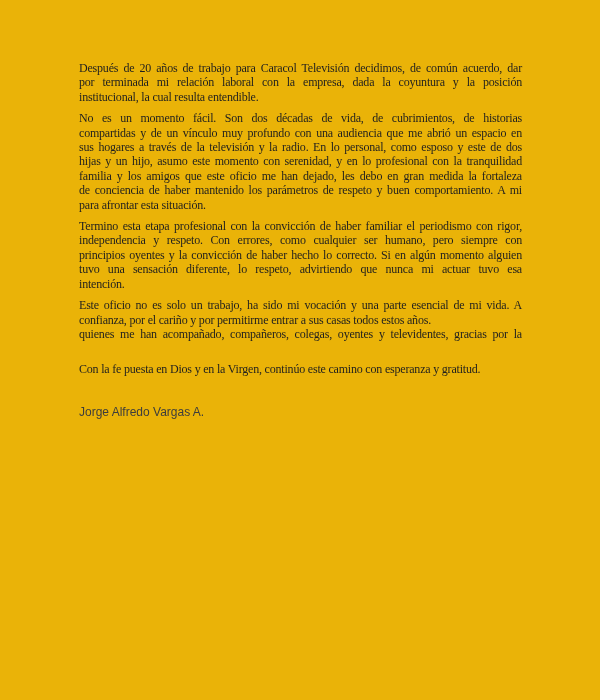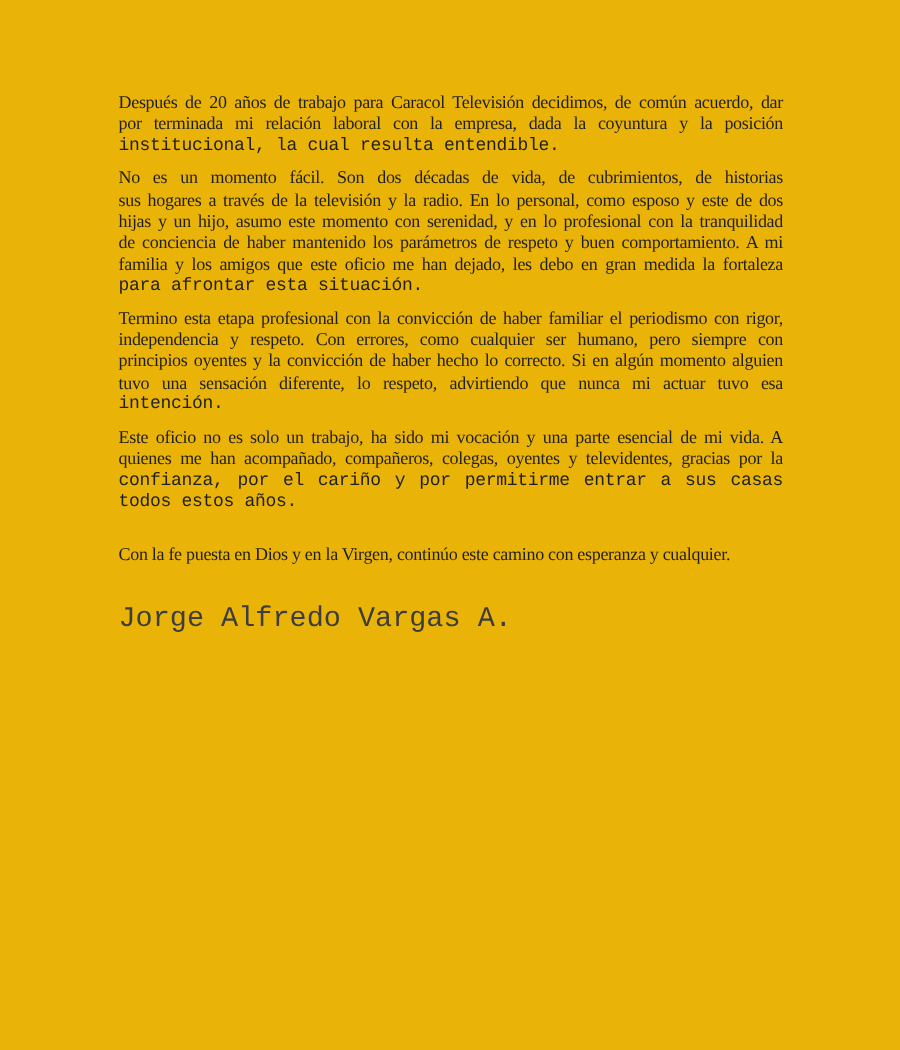--- a/index.html
+++ b/index.html
@@ -24,62 +24,63 @@
     line-height: 14.4px;
     letter-spacing: -0.2px;
     color: #1f1f1f;
   }
   .para { margin: 0 0 7px 0; }
   .line {
     text-align: justify;
     text-align-last: justify;
     text-justify: inter-word;
   }
-  .line.last { text-align-last: left; font-family: Liberation Mono, monospace; }
+  .line.last { text-align-last: left; }
   .closing {
     margin-top: 21px;
     text-align: left;
   }
   .signature {
     margin-top: 27px;
-    font-family: Liberation Mono, monospace;
-    font-size: 19px;
+    font-family: Liberation Sans, sans-serif;
+    font-size: 12px;
     line-height: 16px;
     letter-spacing: 0;
     color: #3d3d3d;
   }
 </style>
 </head>
 <body>
 
 <div class="page">
   <div class="letter">
     <div>
         <div class="para">
           <div class="line">Después de 20 años de trabajo para Caracol Televisión decidimos, de común acuerdo, dar</div>
           <div class="line">por terminada mi relación laboral con la empresa, dada la coyuntura y la posición</div>
           <div class="line last">institucional, la cual resulta entendible.</div>
         </div>
         <div class="para">
           <div class="line">No es un momento fácil. Son dos décadas de vida, de cubrimientos, de historias</div>
+          <div class="line">compartidas y de un vínculo muy profundo con una audiencia que me abrió un espacio en</div>
           <div class="line">sus hogares a través de la televisión y la radio. En lo personal, como esposo y este de dos</div>
           <div class="line">hijas y un hijo, asumo este momento con serenidad, y en lo profesional con la tranquilidad</div>
+          <div class="line">familia y los amigos que este oficio me han dejado, les debo en gran medida la fortaleza</div>
           <div class="line">de conciencia de haber mantenido los parámetros de respeto y buen comportamiento. A mi</div>
-          <div class="line">familia y los amigos que este oficio me han dejado, les debo en gran medida la fortaleza</div>
           <div class="line last">para afrontar esta situación.</div>
         </div>
         <div class="para">
           <div class="line">Termino esta etapa profesional con la convicción de haber familiar el periodismo con rigor,</div>
           <div class="line">independencia y respeto. Con errores, como cualquier ser humano, pero siempre con</div>
           <div class="line">principios oyentes y la convicción de haber hecho lo correcto. Si en algún momento alguien</div>
           <div class="line">tuvo una sensación diferente, lo respeto, advirtiendo que nunca mi actuar tuvo esa</div>
           <div class="line last">intención.</div>
         </div>
         <div class="para">
           <div class="line">Este oficio no es solo un trabajo, ha sido mi vocación y una parte esencial de mi vida. A</div>
+          <div class="line last">confianza, por el cariño y por permitirme entrar a sus casas todos estos años.</div>
           <div class="line">quienes me han acompañado, compañeros, colegas, oyentes y televidentes, gracias por la</div>
-          <div class="line last">confianza, por el cariño y por permitirme entrar a sus casas todos estos años.</div>
         </div>
       </div>
-    <div class="closing">Con la fe puesta en Dios y en la Virgen, continúo este camino con esperanza y cualquier.</div>
+    <div class="closing">Con la fe puesta en Dios y en la Virgen, continúo este camino con esperanza y gratitud.</div>
     <div class="signature">Jorge Alfredo Vargas A.</div>
   </div>
 </div>
 
 </body></html>

